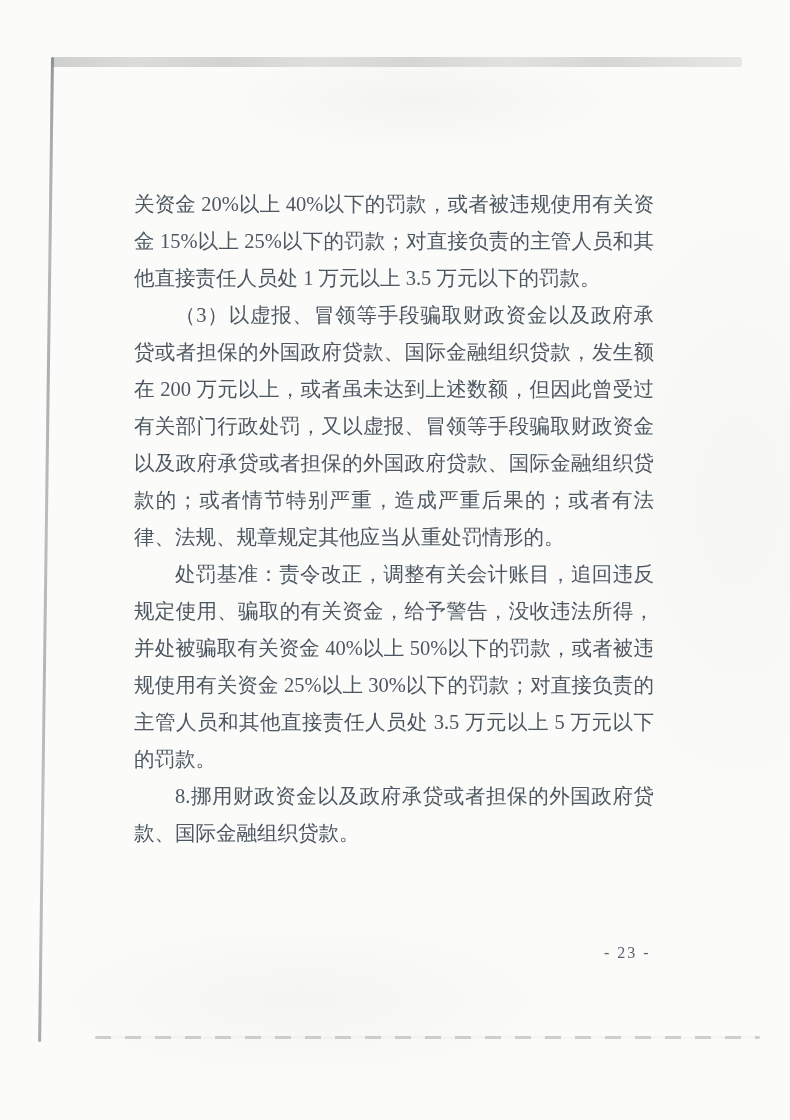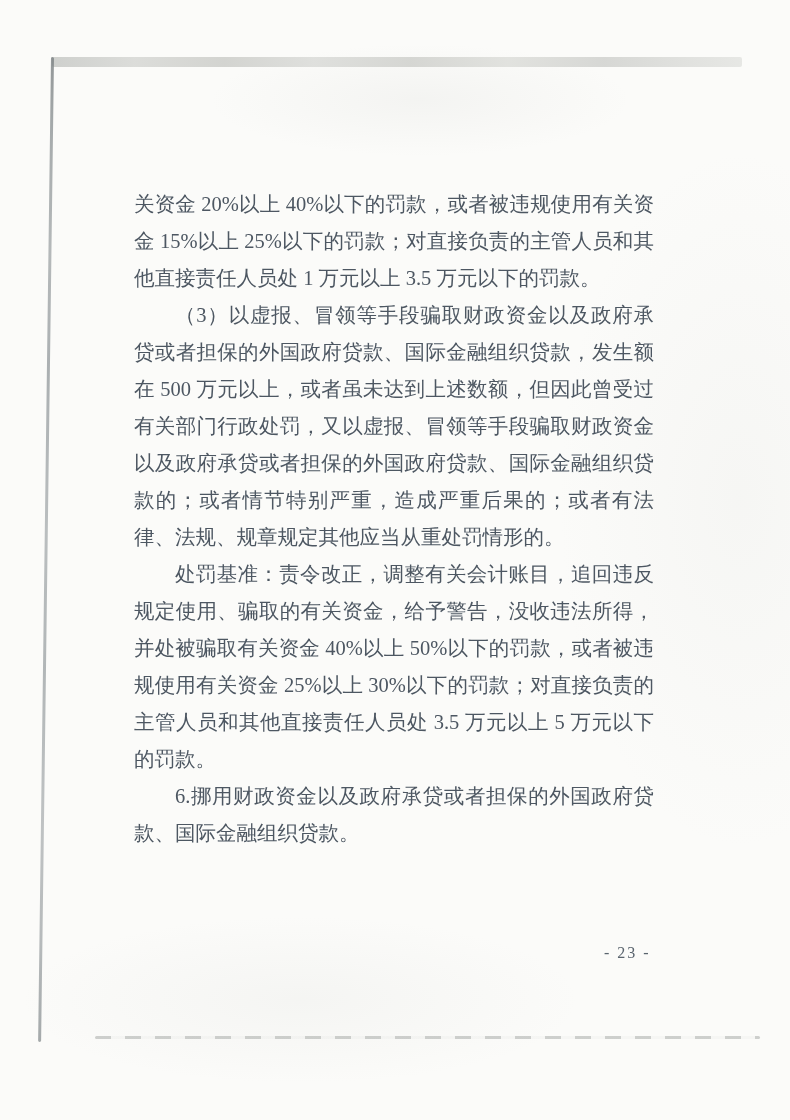--- a/index.html
+++ b/index.html
@@ -96,19 +96,19 @@
 </head>
 <body>
 
 <div class="sheet">
   <div class="edge-band-top"></div>
   <div class="edge-line-left"></div>
   <div class="edge-dots-bottom"></div>
 
   <div class="text-block" id="paragraphs">
       <p class="para">关资金 20%以上 40%以下的罚款，或者被违规使用有关资金 15%以上 25%以下的罚款；对直接负责的主管人员和其他直接责任人员处 1 万元以上 3.5 万元以下的罚款。</p>
-      <p class="para indent">（3）以虚报、冒领等手段骗取财政资金以及政府承贷或者担保的外国政府贷款、国际金融组织贷款，发生额在 500 万元以上，或者虽未达到上述数额，但因此曾受过有关部门行政处罚，又以虚报、冒领等手段骗取财政资金以及政府承贷或者担保的外国政府贷款、国际金融组织贷款的；或者情节特别严重，造成严重后果的；或者有法律、法规、规章规定其他应当从重处罚情形的。</p>
+      <p class="para indent">（3）以虚报、冒领等手段骗取财政资金以及政府承贷或者担保的外国政府贷款、国际金融组织贷款，发生额在 200 万元以上，或者虽未达到上述数额，但因此曾受过有关部门行政处罚，又以虚报、冒领等手段骗取财政资金以及政府承贷或者担保的外国政府贷款、国际金融组织贷款的；或者情节特别严重，造成严重后果的；或者有法律、法规、规章规定其他应当从重处罚情形的。</p>
       <p class="para indent">处罚基准：责令改正，调整有关会计账目，追回违反规定使用、骗取的有关资金，给予警告，没收违法所得，并处被骗取有关资金 40%以上 50%以下的罚款，或者被违规使用有关资金 25%以上 30%以下的罚款；对直接负责的主管人员和其他直接责任人员处 3.5 万元以上 5 万元以下的罚款。</p>
-      <p class="para indent">6.挪用财政资金以及政府承贷或者担保的外国政府贷款、国际金融组织贷款。</p>
+      <p class="para indent">8.挪用财政资金以及政府承贷或者担保的外国政府贷款、国际金融组织贷款。</p>
     </div>
 
   <div class="page-number">- 23 -</div>
 </div>
 
 </body></html>

